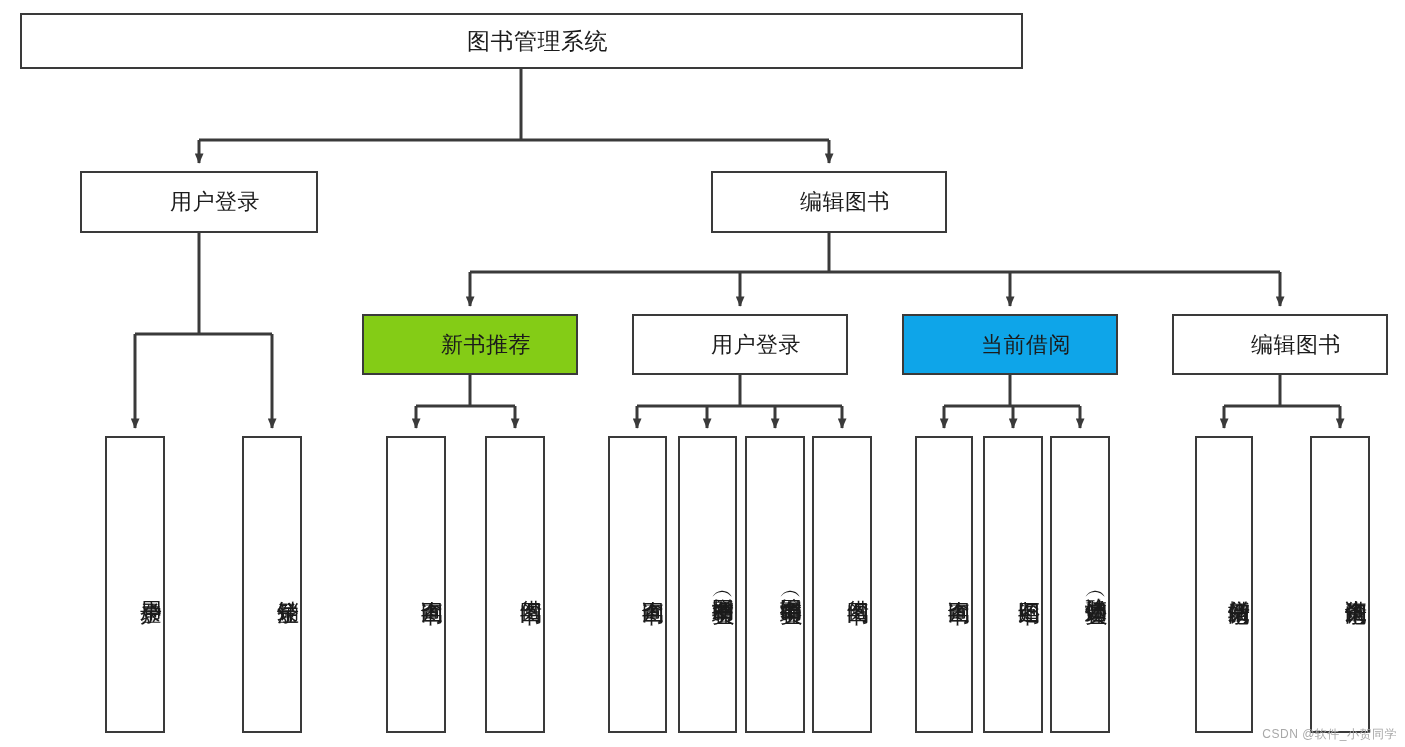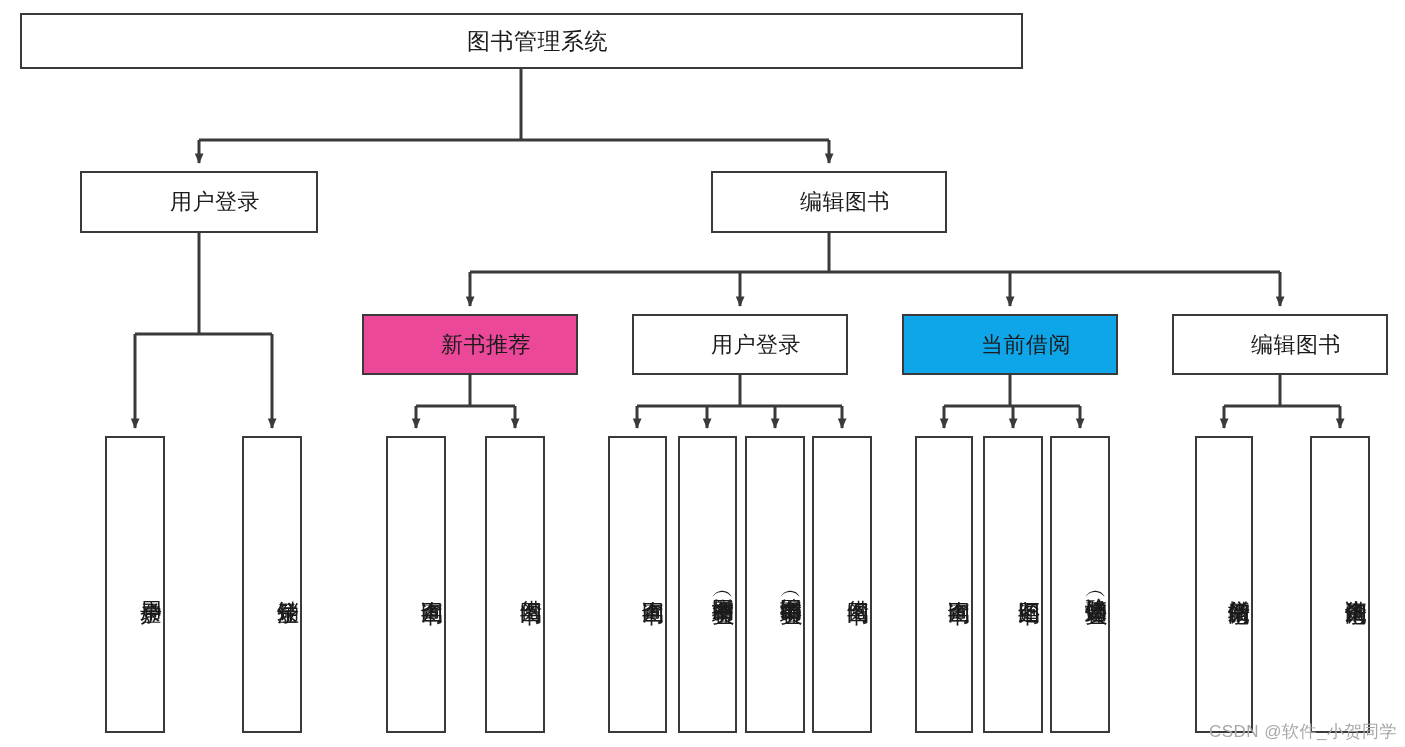--- a/index.html
+++ b/index.html
@@ -62,21 +62,21 @@
     font-size: 23px;
   }
   .node-label {
     white-space: pre-line;
     text-align: center;
   }
   #watermark {
     position: absolute;
     right: 8px;
     bottom: 4px;
-    font-size: 17px;
+    font-size: 12px;
     color: #a8a8a8;
     letter-spacing: 0.5px;
     user-select: none;
     white-space: nowrap;
   }
 </style>
 </head>
 <body>
 
 <div id="diagram-canvas">
@@ -135,21 +135,21 @@
     <span class="node-label">图书管理系统</span>
   </div>
 
   <div class="node-box horizontal" style="left: 80px; top: 171px; width: 238px; height: 62px; border-color: rgb(58, 58, 58); background: rgb(255, 255, 255); color: rgb(27, 27, 27);">
     <span class="node-label">用户登录</span>
   </div>
   <div class="node-box horizontal" style="left: 711px; top: 171px; width: 236px; height: 62px; border-color: rgb(58, 58, 58); background: rgb(255, 255, 255); color: rgb(27, 27, 27);">
     <span class="node-label">编辑图书</span>
   </div>
 
-  <div class="node-box horizontal" style="left: 362px; top: 314px; width: 216px; height: 61px; border-color: rgb(58, 58, 58); background: #ec4899; color: rgb(27, 27, 27);">
+  <div class="node-box horizontal" style="left: 362px; top: 314px; width: 216px; height: 61px; border-color: rgb(58, 58, 58); background: #84cc16; color: rgb(27, 27, 27);">
     <span class="node-label">新书推荐</span>
   </div>
   <div class="node-box horizontal" style="left: 632px; top: 314px; width: 216px; height: 61px; border-color: rgb(58, 58, 58); background: rgb(255, 255, 255); color: rgb(27, 27, 27);">
     <span class="node-label">用户登录</span>
   </div>
   <div class="node-box horizontal" style="left: 902px; top: 314px; width: 216px; height: 61px; border-color: rgb(58, 58, 58); background: #0ea5e9; color: rgb(27, 27, 27);">
     <span class="node-label">当前借阅</span>
   </div>
   <div class="node-box horizontal" style="left: 1172px; top: 314px; width: 216px; height: 61px; border-color: rgb(58, 58, 58); background: rgb(255, 255, 255); color: rgb(27, 27, 27);">
     <span class="node-label">编辑图书</span>

